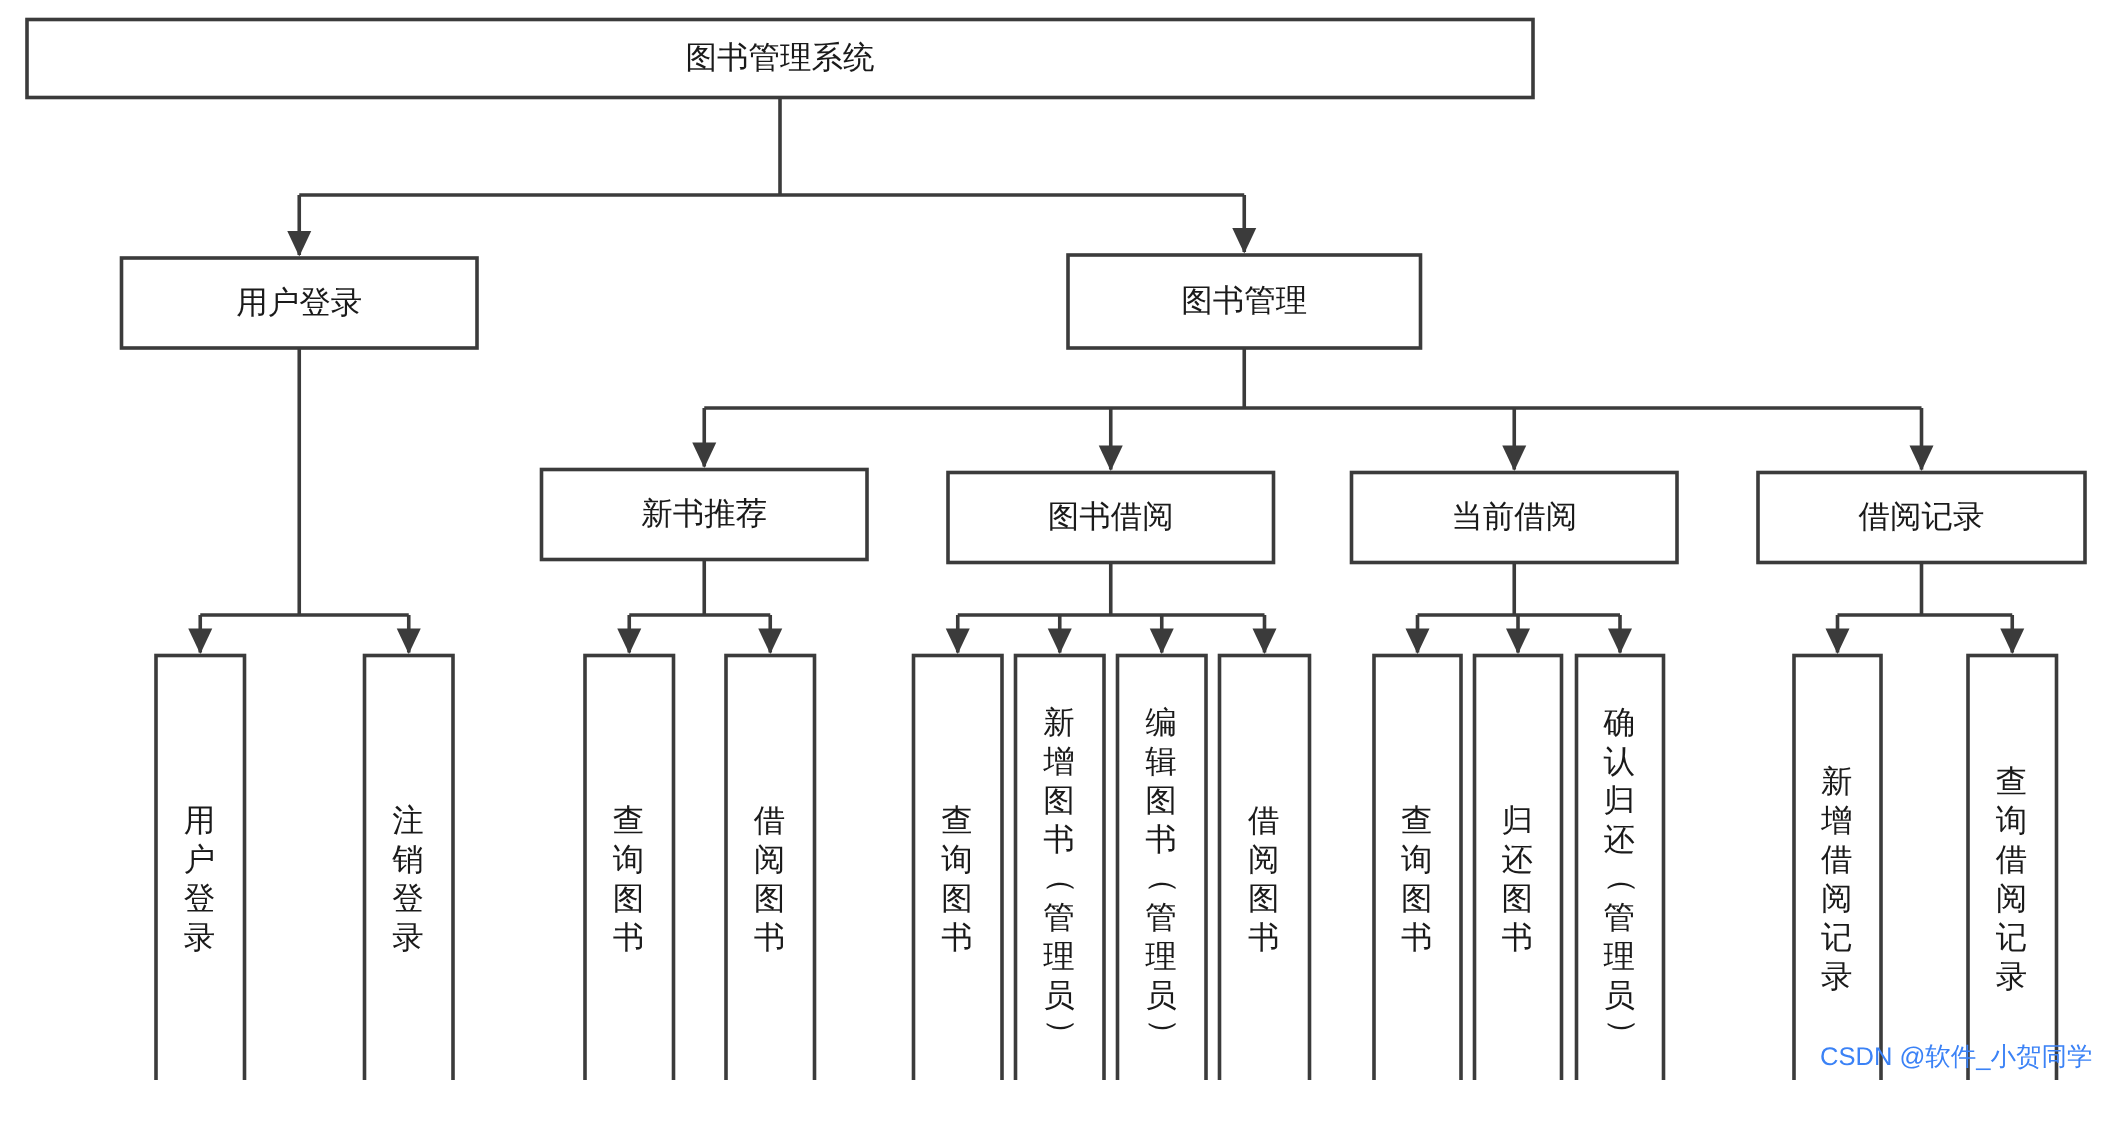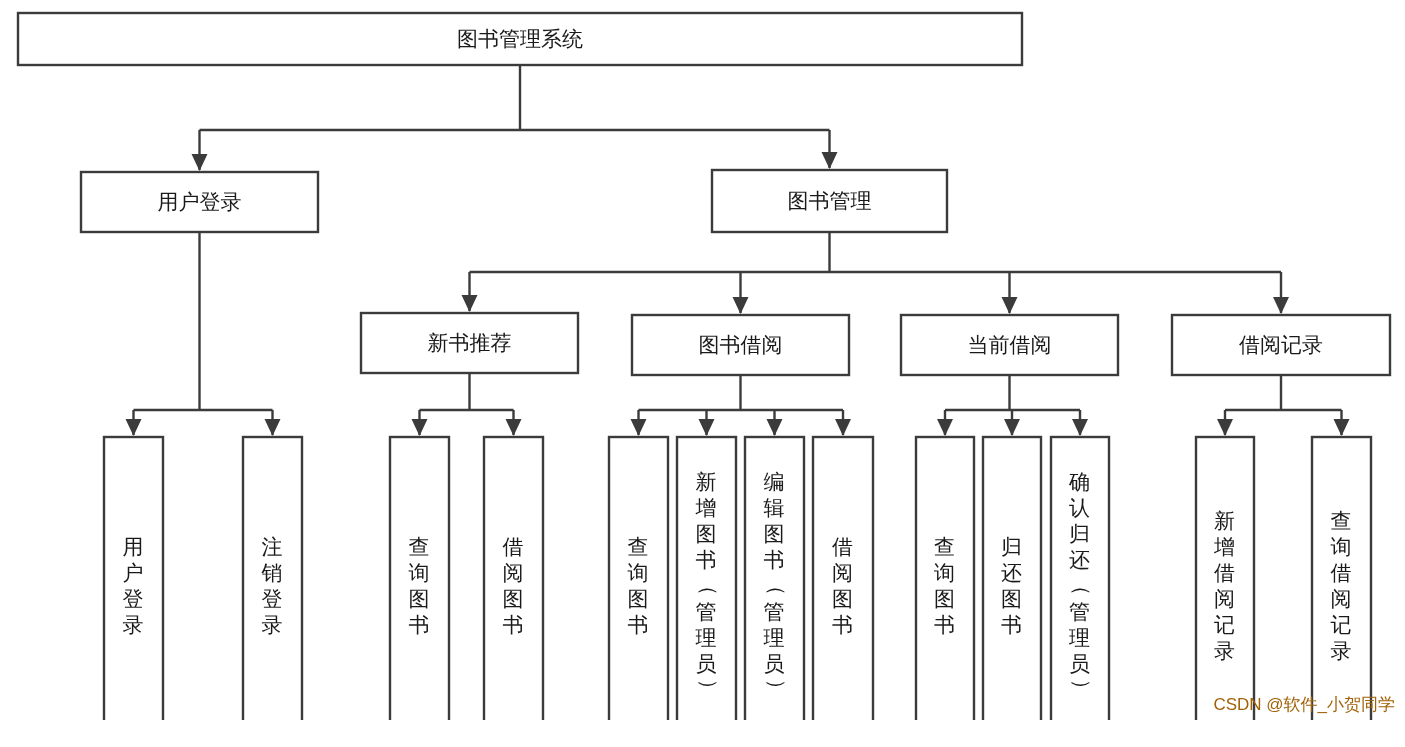--- a/index.html
+++ b/index.html
@@ -51,21 +51,21 @@
     fill: #1a1a1a;
     font-family: "Liberation Sans", "DejaVu Sans", sans-serif;
     font-size: 21px;
     letter-spacing: 3px;
     text-anchor: middle;
   }
   .watermark {
     position: absolute;
     right: 10px;
     bottom: 4px;
-    color: #a16207;
+    color: #3b82f6;
     font-size: 17px;
     font-family: "Liberation Sans", "DejaVu Sans", sans-serif;
     white-space: nowrap;
     pointer-events: none;
     user-select: none;
     text-align: center;
   }
 </style>
 </head>
 <body>

